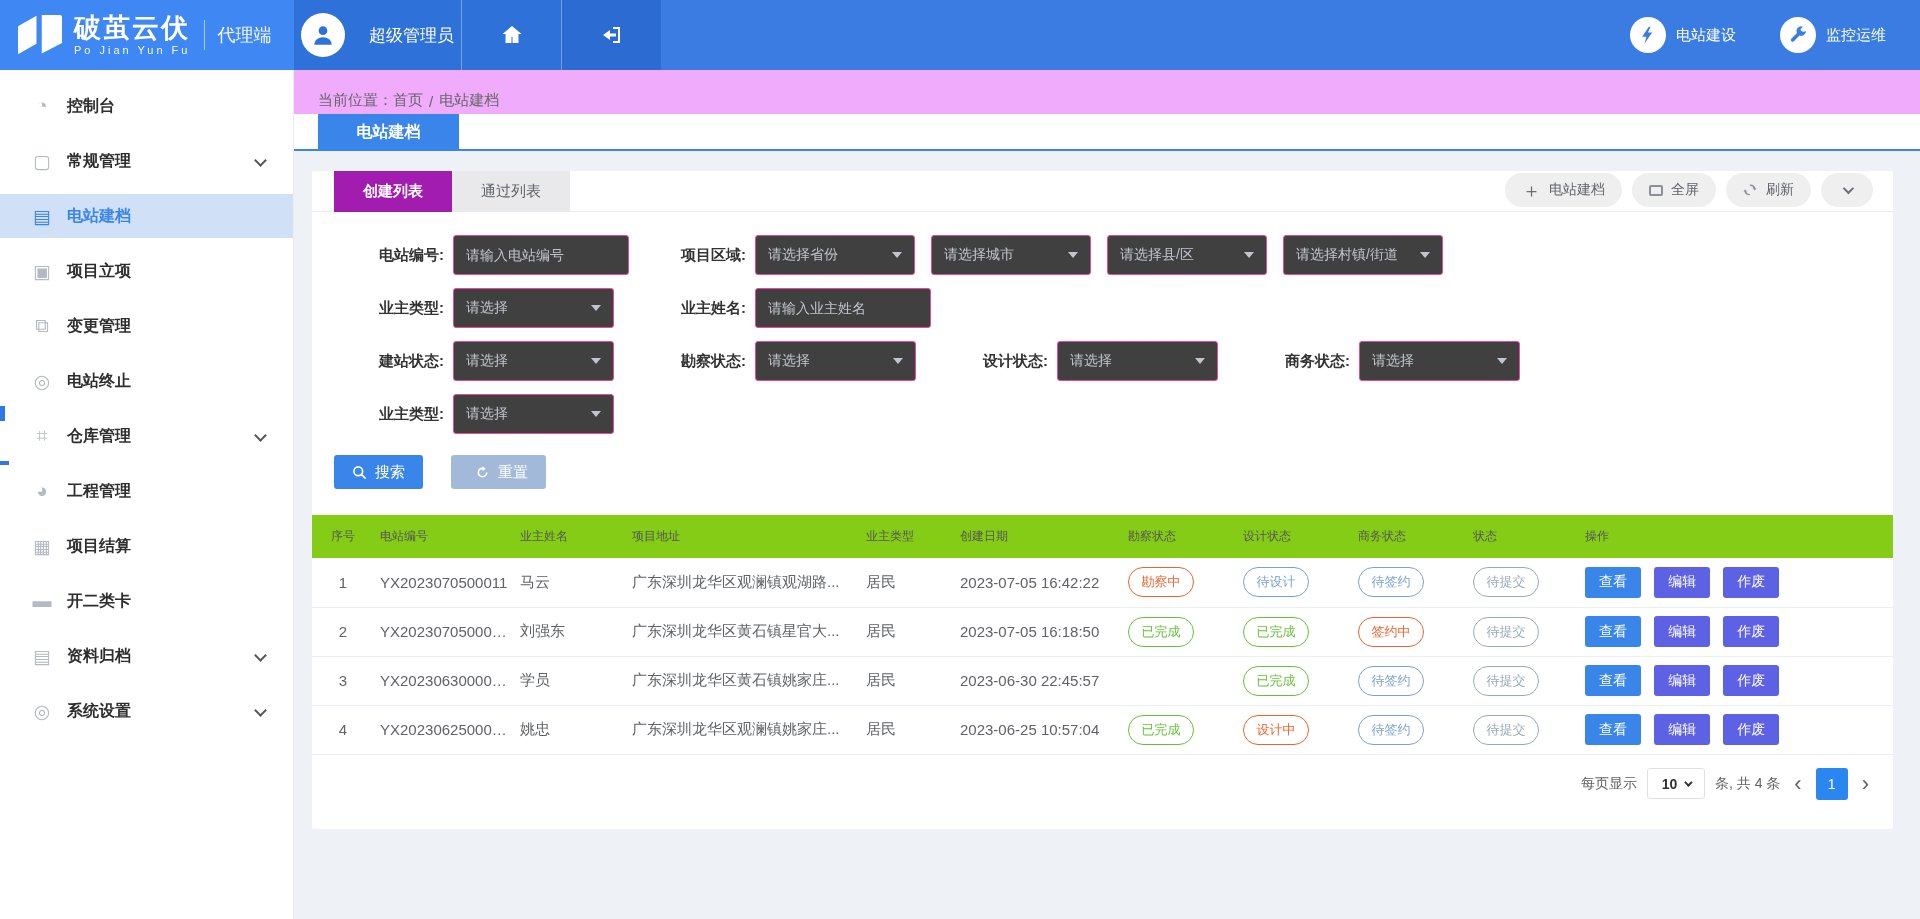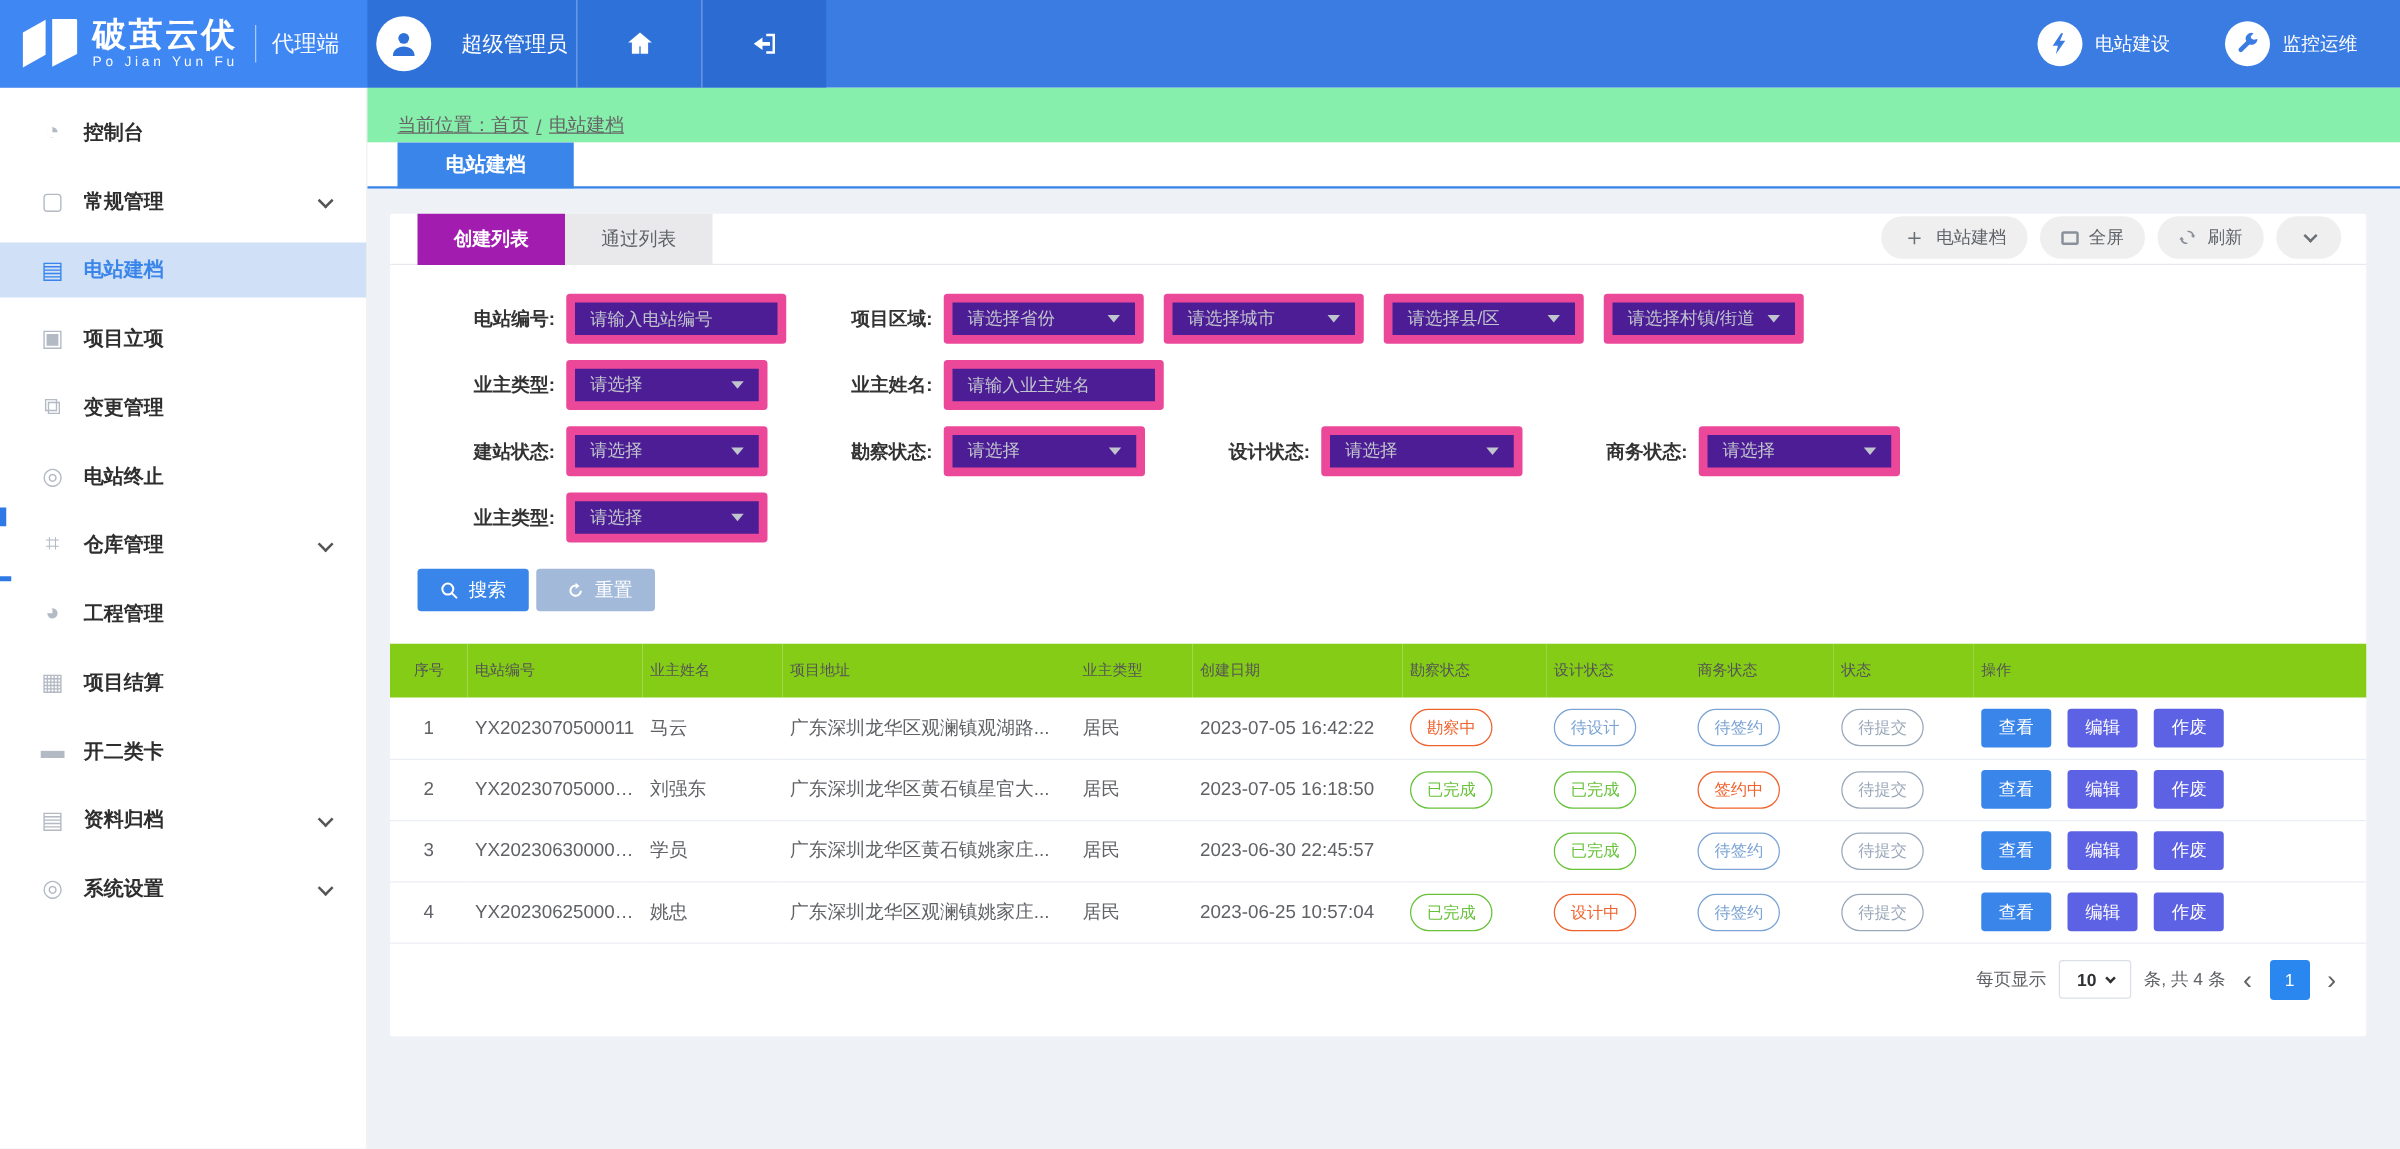--- a/index.html
+++ b/index.html
@@ -45,22 +45,22 @@
   .side-item.active .side-icon { color:#3a85e9; }
   .side-label { font-size:16px; font-weight:bold; color:#2e2e2e; }
   .side-item.active .side-label { color:#3a85e9; }
   .side-chev { position:absolute; right:28px; top:17px; width:9px; height:9px;
     border-right:2px solid #555; border-bottom:2px solid #555; transform:rotate(45deg); }
   .edge-mark1 { position:absolute; left:0; top:336px; width:5px; height:15px; background:#2f79e6; }
   .edge-mark2 { position:absolute; left:0; top:391px; width:9px; height:4px; background:#2f79e6; }
 
   
   .main { position:absolute; left:294px; top:70px; width:1626px; height:849px; }
-  .crumb-row { background:#86efac; height:44px; display:flex; align-items:flex-end;
-    padding:0 0 4px 24px; font-size:15px; color:#666;text-decoration:underline; }
+  .crumb-row { background:#f0abfc; height:44px; display:flex; align-items:flex-end;
+    padding:0 0 4px 24px; font-size:15px; color:#666; }
   .crumb-row a { color:#666; text-decoration:none; }
   .crumb-sep { margin:0 6px; }
   .pagetab-row { background:#fff; height:37px; border-bottom:2px solid #3a85e9; }
   .page-tab { width:141px; height:37px; margin-left:24px; background:#3a85e9; color:#fff;
     font-size:16px; font-weight:bold; display:flex; align-items:center; justify-content:center; }
   .content { background:#eef1f5; padding:20px 27px 0 18px; height:766px; }
   .card { background:#fff; height:658px; border-radius:2px; }
 
   
   .card-top { position:relative; height:41px; border-bottom:1px solid #e6e9ee; }
@@ -78,32 +78,32 @@
   .chev-down { display:inline-block; width:8px; height:8px; border-right:2px solid #6a6f76;
     border-bottom:2px solid #6a6f76; transform:rotate(45deg) translateY(-2px); }
 
   
   .filter-area { padding-top:23px; }
   .frow { display:flex; align-items:center; margin-bottom:13px; }
   .fg { display:flex; align-items:center; }
   .fg .flabel { width:93px; text-align:right; padding-right:9px; font-size:15px;
     font-weight:bold; color:#333; flex:0 0 auto;margin-left:48px; }
   .fg.pitch { width:302px; }
-  .ctl { height:40px; border:7px solid #ec4899; border-radius:3px; background:#4c1d95;
+  .ctl { height:40px; border:1px solid #ec4899; border-radius:3px; background:#404040;
     font-size:14px; color:#c0c4cc; display:flex; align-items:center;
     justify-content:space-between; padding:0 12px; cursor:pointer; }
   input.ctl { cursor:text; width:176px; font-family:inherit; }
   input.ctl::placeholder { color:#c0c4cc; }
   .sel { width:172px; }
   .sel.region { width:160px; margin-right:16px; }
   .sel.region:last-child { margin-right:0; }
   .caret { width:0; height:0; border-left:5px solid transparent; border-right:5px solid transparent;
     border-top:6px solid #c0c4cc; flex:0 0 auto; margin-left:8px; }
   .date-ctl { width:284px; }
-  .filter-actions { display:flex; gap:6px; margin:21px 0 0 22px; }
+  .filter-actions { display:flex; gap:28px; margin:21px 0 0 22px; }
   .btn { height:34px; border:none; border-radius:3px; color:#fff; font-size:15px;
     display:flex; align-items:center; gap:8px; padding:0 18px; cursor:pointer; font-family:inherit; }
   .btn.search { background:#3a85e9; }
   .btn.reset { background:#a3b9da;padding-left:24px; }
 
   
   table.data { width:100%; border-collapse:collapse; margin-top:26px; table-layout:fixed; }
   table.data th { background:#84cc16; height:43px; font-size:12px; font-weight:normal;
     color:#555; text-align:left; padding:0 6px; }
   table.data td { height:49px; border-bottom:1px solid #ebeef5; font-size:15px;

